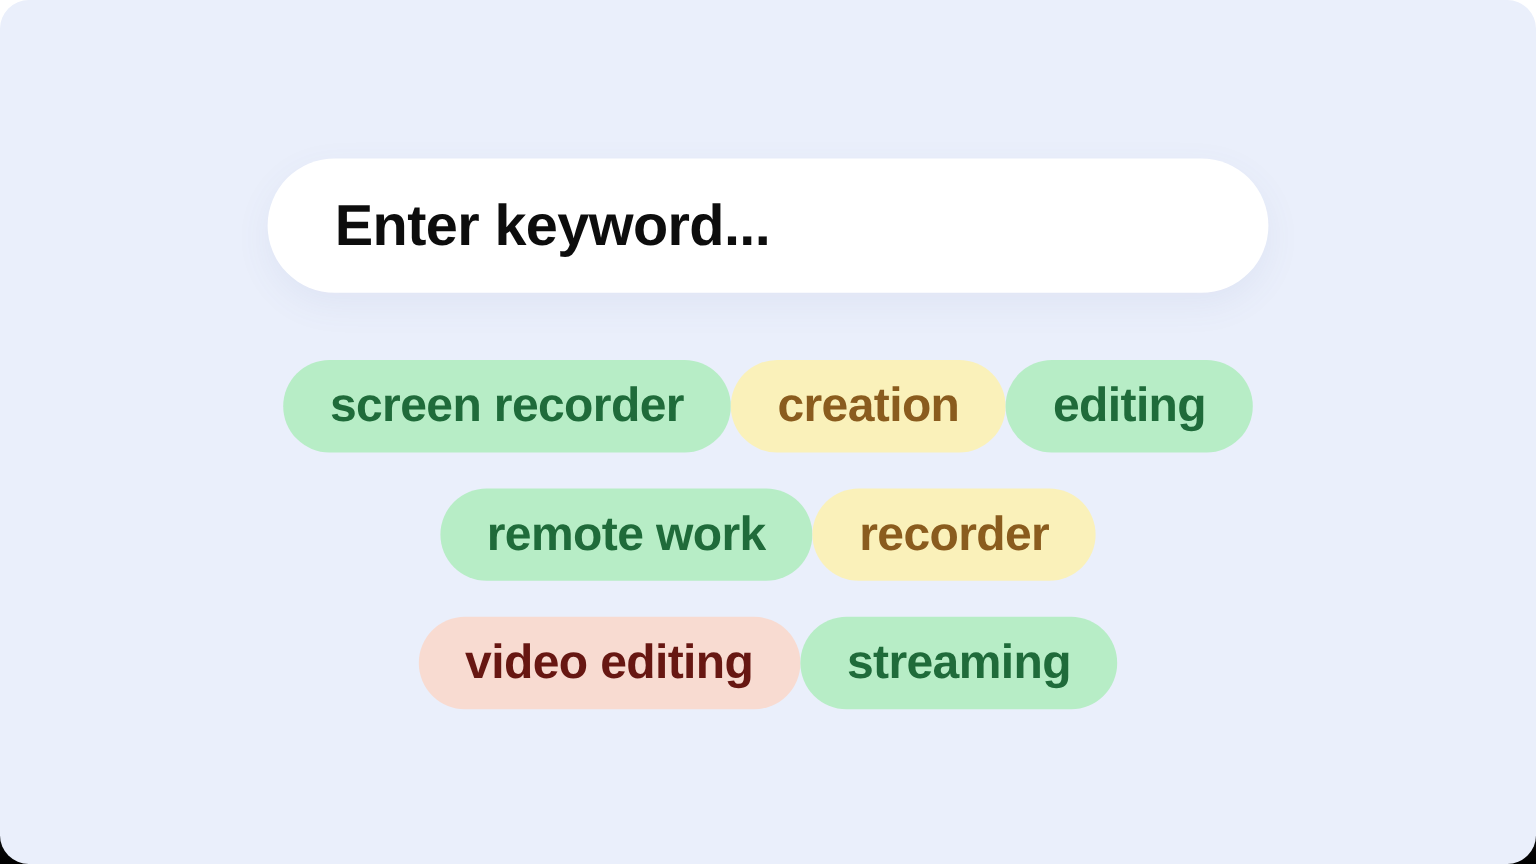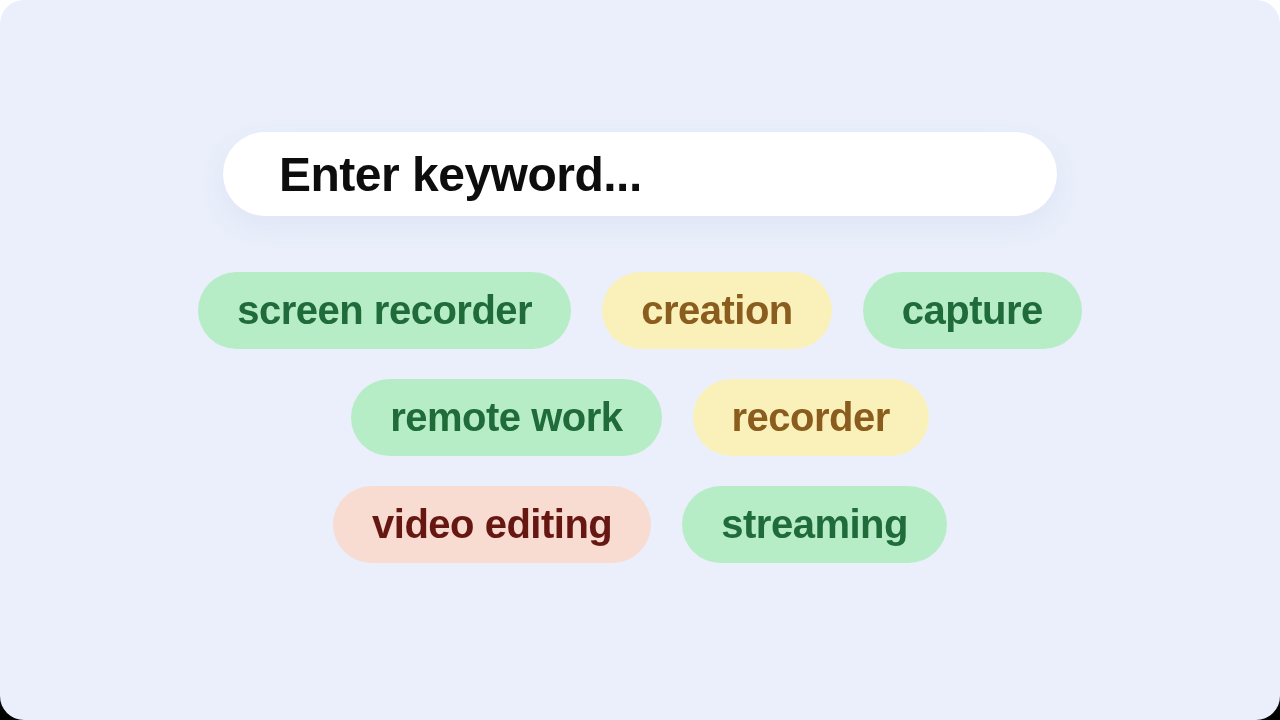--- a/index.html
+++ b/index.html
@@ -15,21 +15,21 @@
     background: linear-gradient(180deg, var(--outer-top, #ffffff) 0%, var(--outer-top, #ffffff) 30%, var(--outer-bottom, #000000) 100%);
   }
   .panel {
     position: absolute;
     inset: 0;
     background: var(--panel-bg, #eaeffb);
     border-radius: 24px;
   }
   .search-bar {
     width: 834px;
-    height: 84px;
+    height: 112px;
     margin: 132px auto 0 auto;
     background: var(--search-bg, #ffffff);
     border-radius: 56px;
     display: flex;
     align-items: center;
     padding: 0 40px 0 54px;
     box-sizing: border-box;
     box-shadow: 0 10px 30px rgba(80, 100, 160, 0.07);
   }
   .search-input {
@@ -46,21 +46,20 @@
   .search-input::placeholder {
     color: var(--search-text, #0d0d0d);
     opacity: 1;
   }
   .tags {
     margin-top: 56px;
   }
   .tag-row {
     display: flex;
     justify-content: center;
-    gap: 31px;
     margin-bottom: 30px;
   }
   .pill {
     height: 77px;
     padding: 0 39px;
     border: none;
     border-radius: 40px;
     display: inline-flex;
     align-items: center;
     justify-content: center;
@@ -82,21 +81,21 @@
 
   <div class="search-bar">
     <input type="text" class="search-input" placeholder="Enter keyword..." style="">
   </div>
 
   <div class="tags">
 
     <div class="tag-row">
       <button class="pill pill--green">screen recorder</button>
       <button class="pill pill--yellow">creation</button>
-      <button class="pill pill--green">capture</button>
+      <button class="pill pill--green">editing</button>
     </div>
 
     <div class="tag-row">
       <button class="pill pill--green">remote work</button>
       <button class="pill pill--yellow">recorder</button>
     </div>
 
     <div class="tag-row">
       <button class="pill pill--red">video editing</button>
       <button class="pill pill--green">streaming</button>

